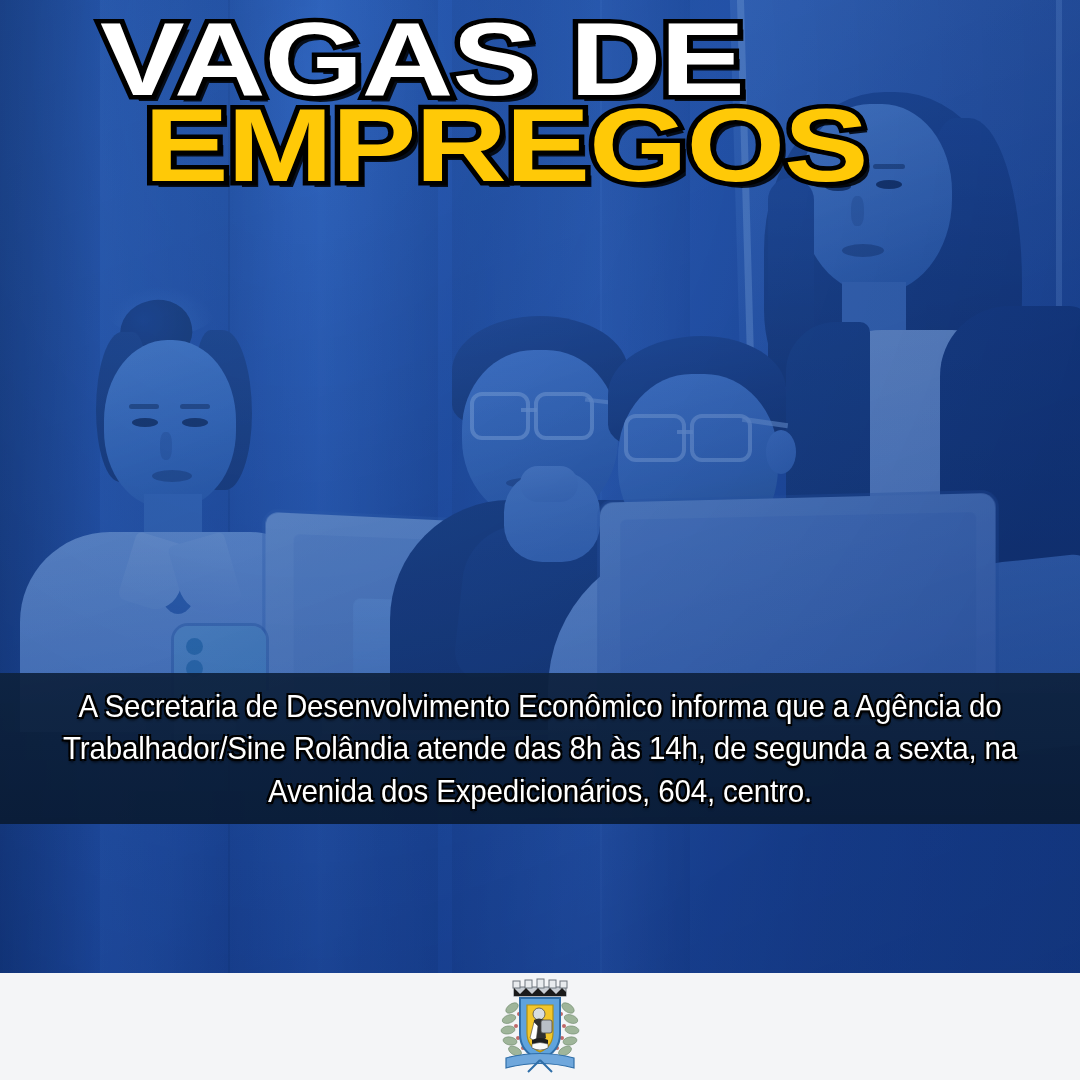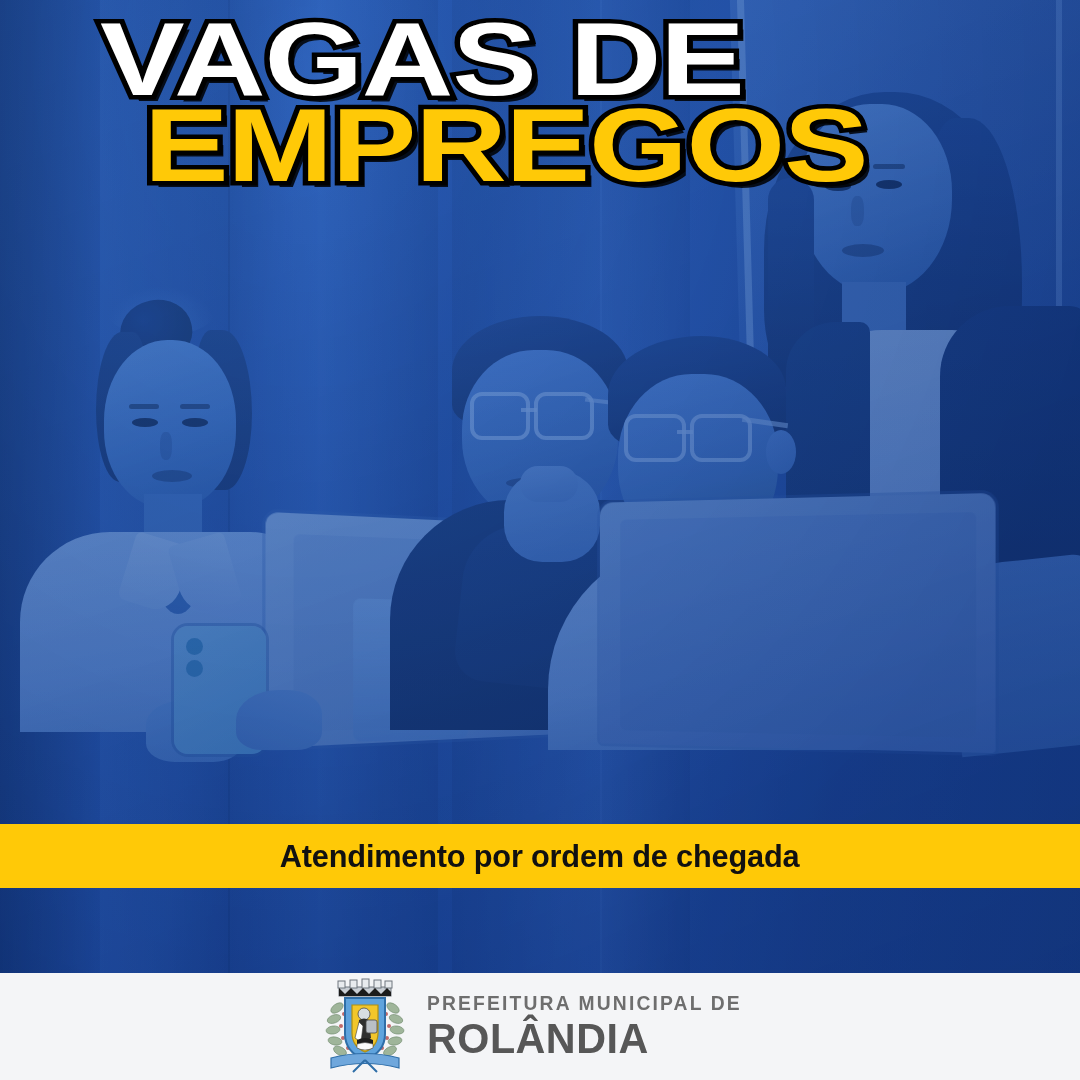--- a/index.html
+++ b/index.html
@@ -320,24 +320,24 @@
 
     <div class="wash"></div>
     <div class="wash2"></div>
   </div>
 
   <div class="title">
     <span class="title-line t1">VAGAS DE</span>
     <span class="title-line t2">EMPREGOS</span>
   </div>
 
-
-  <div class="yellow-band">
-    <div class="yellow-text">Atendimento por ordem de chegada</div>
+  <div class="info-band">
+    <div class="info-text">A Secretaria de Desenvolvimento Econômico informa que a Agência do Trabalhador/Sine Rolândia atende das 8h às 14h, de segunda a sexta, na Avenida dos Expedicionários, 604, centro.</div>
   </div>
+
 
 
   <div class="footer">
 
     <div class="crest">
       <svg viewBox="0 0 92 98" width="92" height="98" xmlns="http://www.w3.org/2000/svg">
 
         <g>
           <rect x="20" y="9" width="52" height="9" fill="#c9ced4" stroke="#6f767e" stroke-width="1"></rect>
           <rect x="19" y="3" width="7" height="7" fill="#e8ebee" stroke="#6f767e" stroke-width="1"></rect>
@@ -386,19 +386,15 @@
           <path d="M38 66 Q46 63 54 66 L54 70 Q46 74 38 70 Z" fill="#fafafa" stroke="#3a3a3a" stroke-width=".5"></path>
         </g>
 
         <g>
           <path d="M12 80 Q46 71 80 80 L80 90 Q46 81 12 90 Z" fill="#6fa7dc" stroke="#2f6ea8" stroke-width="1.2"></path>
           <path d="M46 82 L34 94 M46 82 L58 94" stroke="#2f6ea8" stroke-width="2" fill="none"></path>
         </g>
       </svg>
     </div>
 
-    <div class="logo-words">
-      <span class="logo-top">PREFEITURA MUNICIPAL DE</span>
-      <span class="logo-main">ROLÂNDIA</span>
-    </div>
   </div>
 
 </div>
 
 </body></html>

